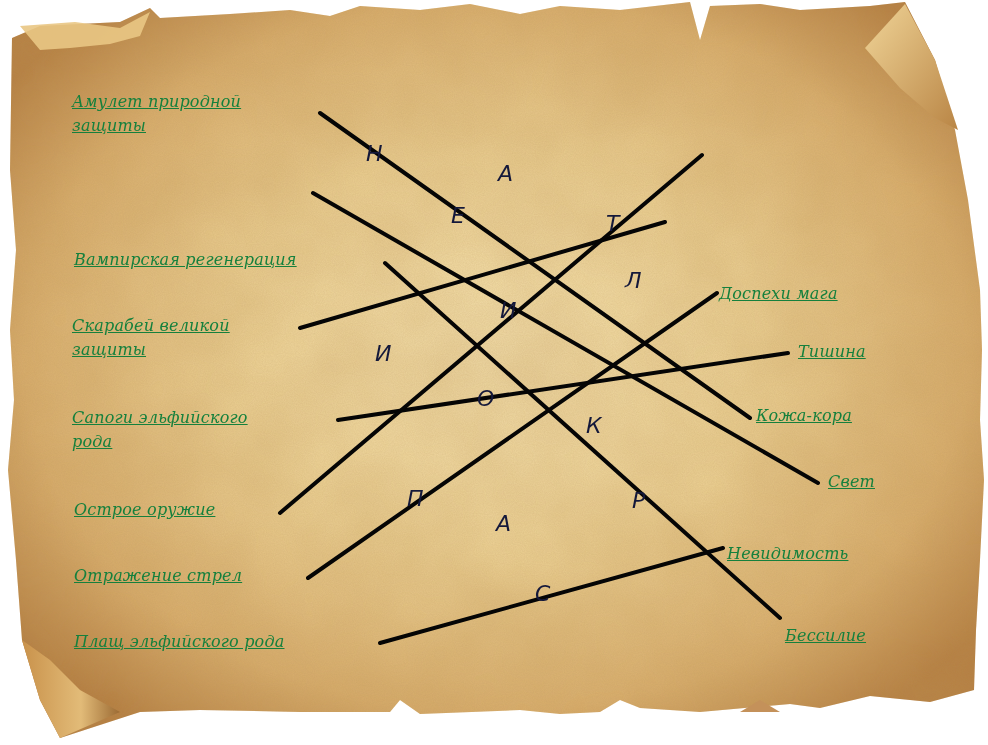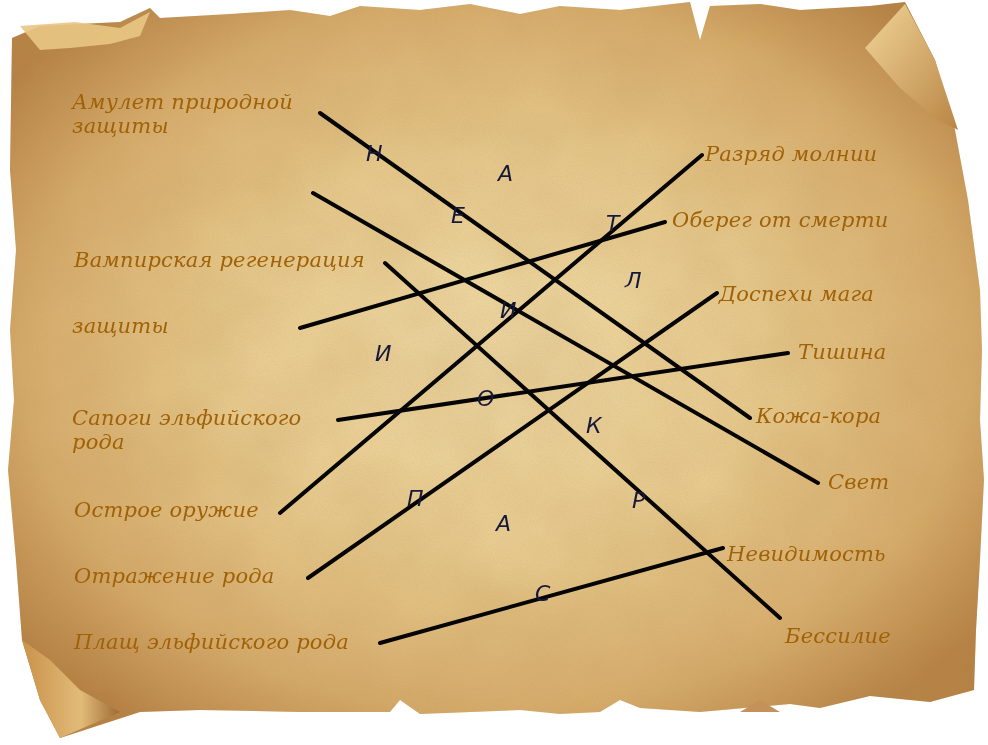--- a/index.html
+++ b/index.html
@@ -3,26 +3,27 @@
   <meta charset="utf-8">
   <style>
     html, body { margin: 0; padding: 0; background: #ffffff; }
     body { width: 988px; height: 745px; position: relative; overflow: hidden; }
     .stage { position: absolute; left: 0; top: 0; width: 988px; height: 745px; }
     svg.parchment { position: absolute; left: 0; top: 0; }
     .label {
       position: absolute;
       font-family: "DejaVu Serif", serif;
       font-style: italic;
-      color: #a16207;
-      font-size: 21px;
+      color: #15803d;
+      font-size: 16px;
       line-height: 24px;
       white-space: nowrap;
       letter-spacing: 0.2px;
       cursor: pointer;
+      text-decoration: underline;
     }
     .label.multiline { white-space: normal; }
     .label.right { text-align: left; }
     .letter {
       position: absolute;
       font-family: "DejaVu Sans", sans-serif;
       font-style: italic;
       color: #14183a;
       font-size: 22px;
       line-height: 22px;
@@ -88,32 +89,31 @@
     <line x1="308" y1="578" x2="717" y2="293" stroke="#050505" stroke-width="4" stroke-linecap="round"></line>
     <line x1="380" y1="643" x2="723" y2="548" stroke="#050505" stroke-width="4" stroke-linecap="round"></line>
   </svg>
 
   <div class="label multiline" style="left:72px; top:90px;">
     <div>Амулет природной</div>
     <div>защиты</div>
   </div>
   <div class="label" style="left:74px; top:248px;">Вампирская регенерация</div>
   <div class="label multiline" style="left:72px; top:314px;">
+    <div>Скарабей великой</div>
     <div>защиты</div>
   </div>
   <div class="label multiline" style="left:72px; top:406px;">
     <div>Сапоги эльфийского</div>
     <div>рода</div>
   </div>
   <div class="label" style="left:74px; top:498px;">Острое оружие</div>
-  <div class="label" style="left:74px; top:564px;">Отражение рода</div>
+  <div class="label" style="left:74px; top:564px;">Отражение стрел</div>
   <div class="label" style="left:74px; top:630px;">Плащ эльфийского рода</div>
 
-  <div class="label right" style="left:705px; top:142px;">Разряд молнии</div>
-  <div class="label right" style="left:672px; top:208px;">Оберег от смерти</div>
   <div class="label right" style="left:719px; top:272px;margin-top:10px;">Доспехи мага</div>
   <div class="label right" style="left:798px; top:340px;">Тишина</div>
   <div class="label right" style="left:756px; top:404px;">Кожа-кора</div>
   <div class="label right" style="left:828px; top:470px;">Свет</div>
   <div class="label right" style="left:727px; top:536px;margin-top:6px;">Невидимость</div>
   <div class="label right" style="left:785px; top:604px;margin-top:20px;">Бессилие</div>
 
   <div class="letter" style="left:366px; top:143px;">Н</div>
   <div class="letter" style="left:498px; top:163px;">А</div>
   <div class="letter" style="left:451px; top:205px;">Е</div>

